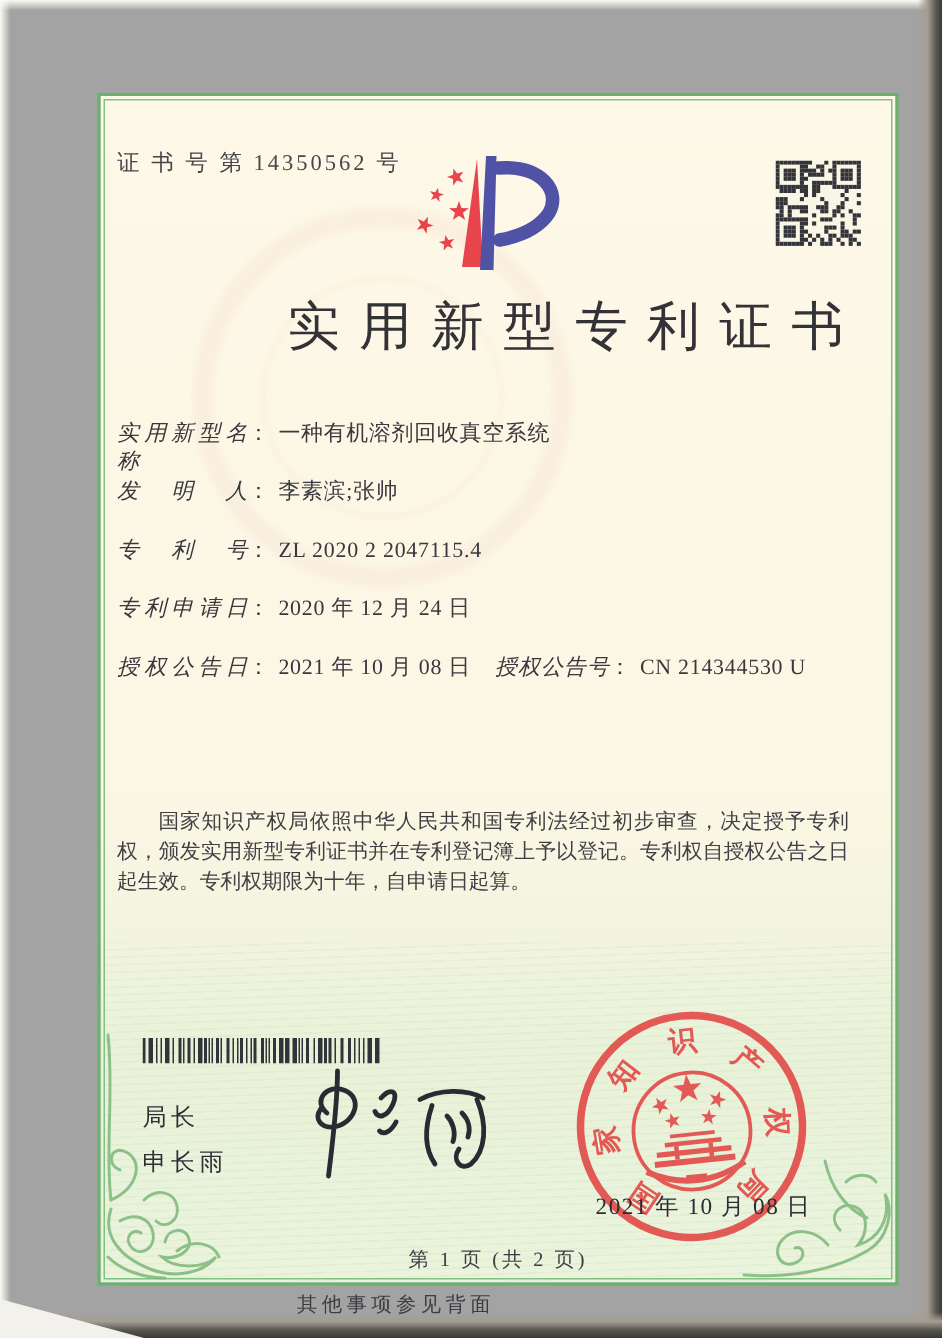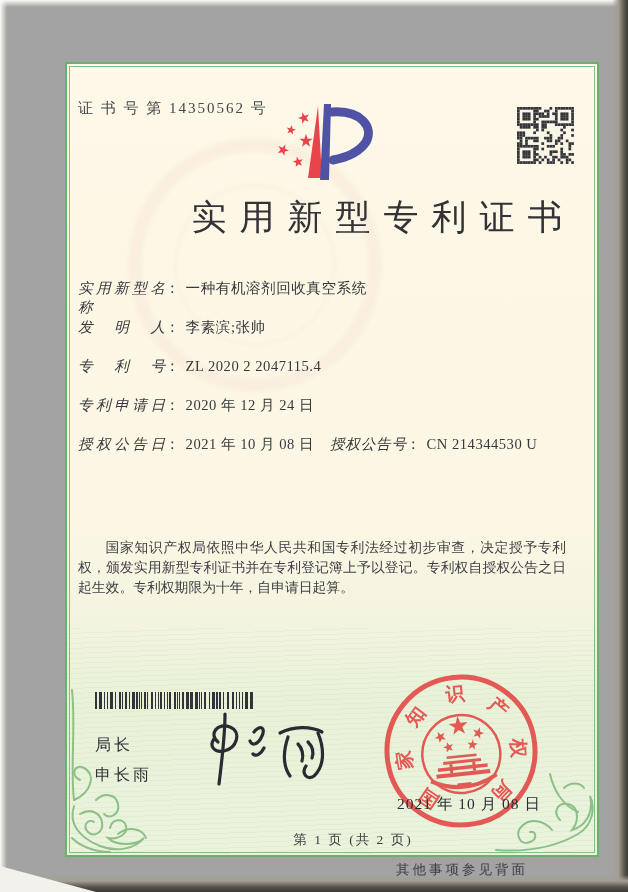--- a/index.html
+++ b/index.html
@@ -38,22 +38,22 @@
   .pair2{position:absolute;left:252px;top:0;}
   .paras{position:absolute;left:78px;top:538px;width:488px;z-index:5;
       font-size:13.8px;line-height:20px;color:#3e3e45;text-align:justify;}
   .paras p{margin:0;text-indent:2em;}
   .barcode{position:absolute;left:95px;top:692px;z-index:5;}
   .signer-title{position:absolute;left:95px;top:735px;font-size:16px;letter-spacing:3px;color:#2f2f35;z-index:5;}
   .signer-name{position:absolute;left:95px;top:765px;font-size:16px;letter-spacing:3px;color:#2f2f35;z-index:5;}
   .signature{position:absolute;left:190px;top:708px;z-index:6;}
   .seal{position:absolute;left:376px;top:666px;z-index:6;}
   .seal-date{position:absolute;left:397px;top:794px;font-size:15.5px;letter-spacing:1px;color:#2c2c33;z-index:7;}
-  .page-info{position:absolute;left:65px;top:831px;width:534px;text-align:center;font-size:13.5px;letter-spacing:2px;color:#3c3c42;z-index:5;padding-left:21px;}
-  .back-note{position:absolute;left:0;top:861px;width:528px;text-align:right;font-size:13.5px;letter-spacing:3px;color:#3c3c42;z-index:5;}
+  .page-info{position:absolute;left:65px;top:831px;width:534px;text-align:center;font-size:13.5px;letter-spacing:2px;color:#3c3c42;z-index:5;}
+  .back-note{position:absolute;left:0;top:861px;width:528px;text-align:center;font-size:13.5px;letter-spacing:3px;color:#3c3c42;z-index:5;}
   .ornament{position:absolute;z-index:3;}
   .orn-bl{left:66px;top:688px;}
   .orn-br{left:494px;top:772px;}
 </style>
 </head>
 <body>
 
 <div class="page">
 
   <div class="frame">

